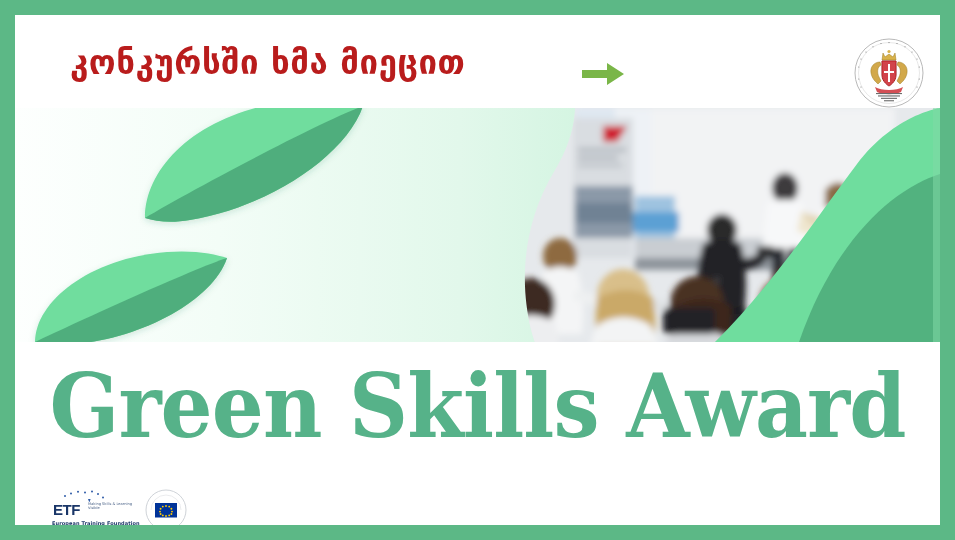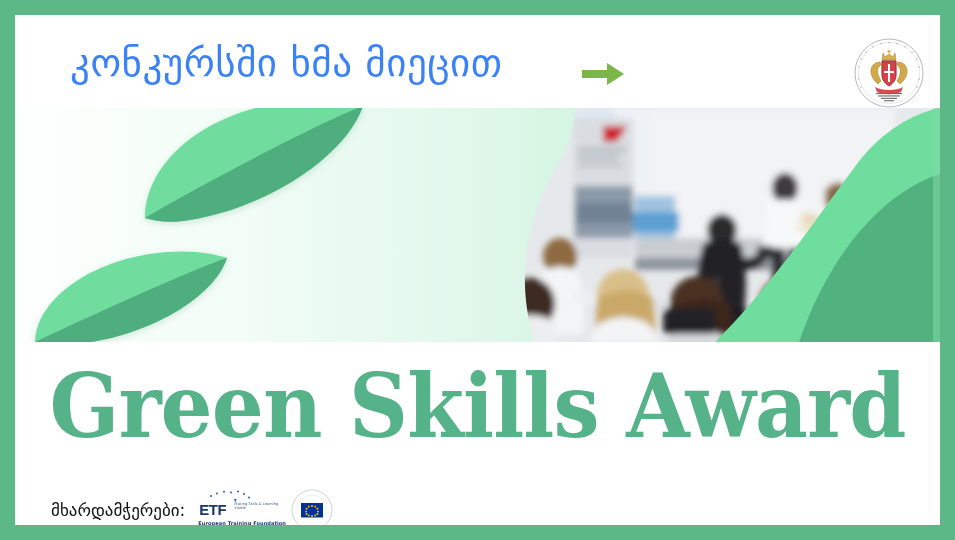--- a/index.html
+++ b/index.html
@@ -22,25 +22,26 @@
     overflow:hidden;
   }
 
   
   #topstrip{
     position:absolute;left:0;top:0;width:925px;height:93px;
     background:#ffffff;
   }
   #kv-title{
     position:absolute;left:55px;top:26px;
-    font-size:39px;line-height:44px;
-    color:#3b82f6;
+    font-size:33px;line-height:44px;
+    color:#b91c1c;
     letter-spacing:.5px;
     white-space:nowrap;
     font-family:"DejaVu Sans","Liberation Sans",sans-serif;
+    font-weight:bold;
   }
   #arrow-icon{
     position:absolute;left:567px;top:48px;
     width:42px;height:22px;
   }
 
   
   #eiec-logo{
     position:absolute;left:601px;top:26px;
     width:215px;height:62px;
@@ -319,21 +320,20 @@
         </g>
 
         <rect x="918" y="0" width="7" height="234" fill="#7fd9a6" opacity=".55"></rect>
       </svg>
     </div>
 
     <div id="award-band">
       <div id="award-title">Green Skills Award</div>
 
       <div id="supporters">
-        <div id="supporters-label">მხარდამჭერები:</div>
 
         <div id="etf-logo">
           <svg width="82" height="40" viewBox="0 0 82 40">
             <g fill="#2f5ca8">
               <circle cx="20" cy="3.5" r="1"></circle>
                 <circle cx="27" cy="1.8" r="1"></circle>
               <circle cx="34" cy="2.6" r="1"></circle>
                 <circle cx="41" cy="1.4" r="1"></circle>
               <circle cx="47" cy="4" r="1"></circle>
                 <circle cx="14" cy="6" r="1"></circle>

